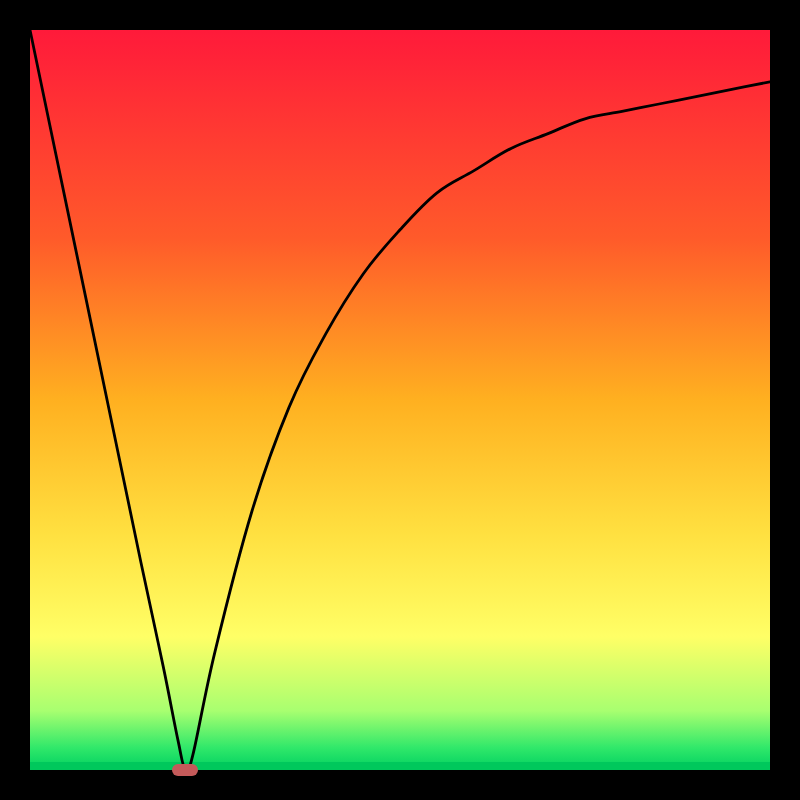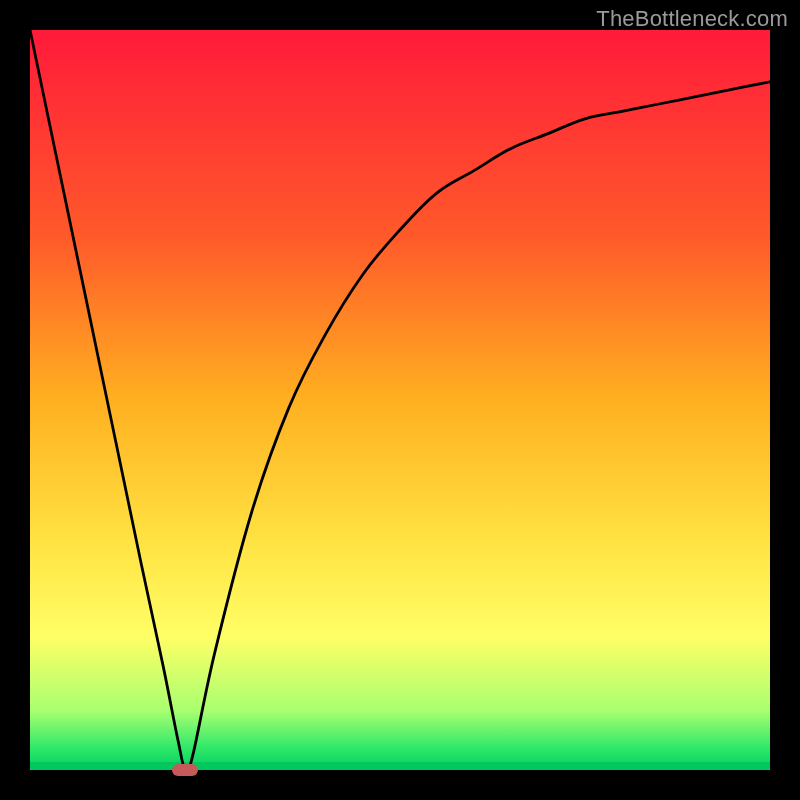--- a/index.html
+++ b/index.html
@@ -70,14 +70,13 @@
 <body>
 
 <div class="canvas">
   <div class="plot-area">
     <div class="green-band"></div>
     <svg class="curve" viewBox="0 0 740 740" preserveAspectRatio="none">
       <path id="curve-path" d="M 0.00 0.00 C 6.66 31.97, 23.68 113.66, 37.00 177.60 C 50.32 241.54, 60.68 291.26, 74.00 355.20 C 87.32 419.14, 100.34 482.18, 111.00 532.80 C 121.66 583.42, 126.54 604.43, 133.20 636.40 C 139.86 668.37, 144.00 691.75, 148.00 710.40 C 152.00 729.05, 152.74 737.34, 155.40 740.00 C 158.06 742.66, 157.47 746.51, 162.80 725.20 C 168.13 703.89, 174.34 665.56, 185.00 621.60 C 195.66 577.64, 208.68 524.96, 222.00 481.00 C 235.32 437.04, 245.68 409.37, 259.00 377.40 C 272.32 345.43, 282.68 327.38, 296.00 303.40 C 309.32 279.42, 319.68 262.85, 333.00 244.20 C 346.32 225.55, 356.68 214.45, 370.00 199.80 C 383.32 185.15, 393.68 173.46, 407.00 162.80 C 420.32 152.14, 430.68 148.59, 444.00 140.60 C 457.32 132.61, 467.68 125.06, 481.00 118.40 C 494.32 111.74, 504.68 108.93, 518.00 103.60 C 531.32 98.27, 541.68 92.80, 555.00 88.80 C 568.32 84.80, 578.68 84.06, 592.00 81.40 C 605.32 78.74, 615.68 76.66, 629.00 74.00 C 642.32 71.34, 652.68 69.26, 666.00 66.60 C 679.32 63.94, 689.68 61.86, 703.00 59.20 C 716.32 56.54, 733.34 53.13, 740.00 51.80" fill="none" stroke="#000" stroke-width="2.8" stroke-linejoin="round" stroke-linecap="round"></path>
     </svg>
     <div id="marker" class="marker" style="left: 155.4px; top: 740px;"></div>
   </div>
-  <div class="watermark">TheBottleneck.com</div>
 </div>
 
 </body></html>

